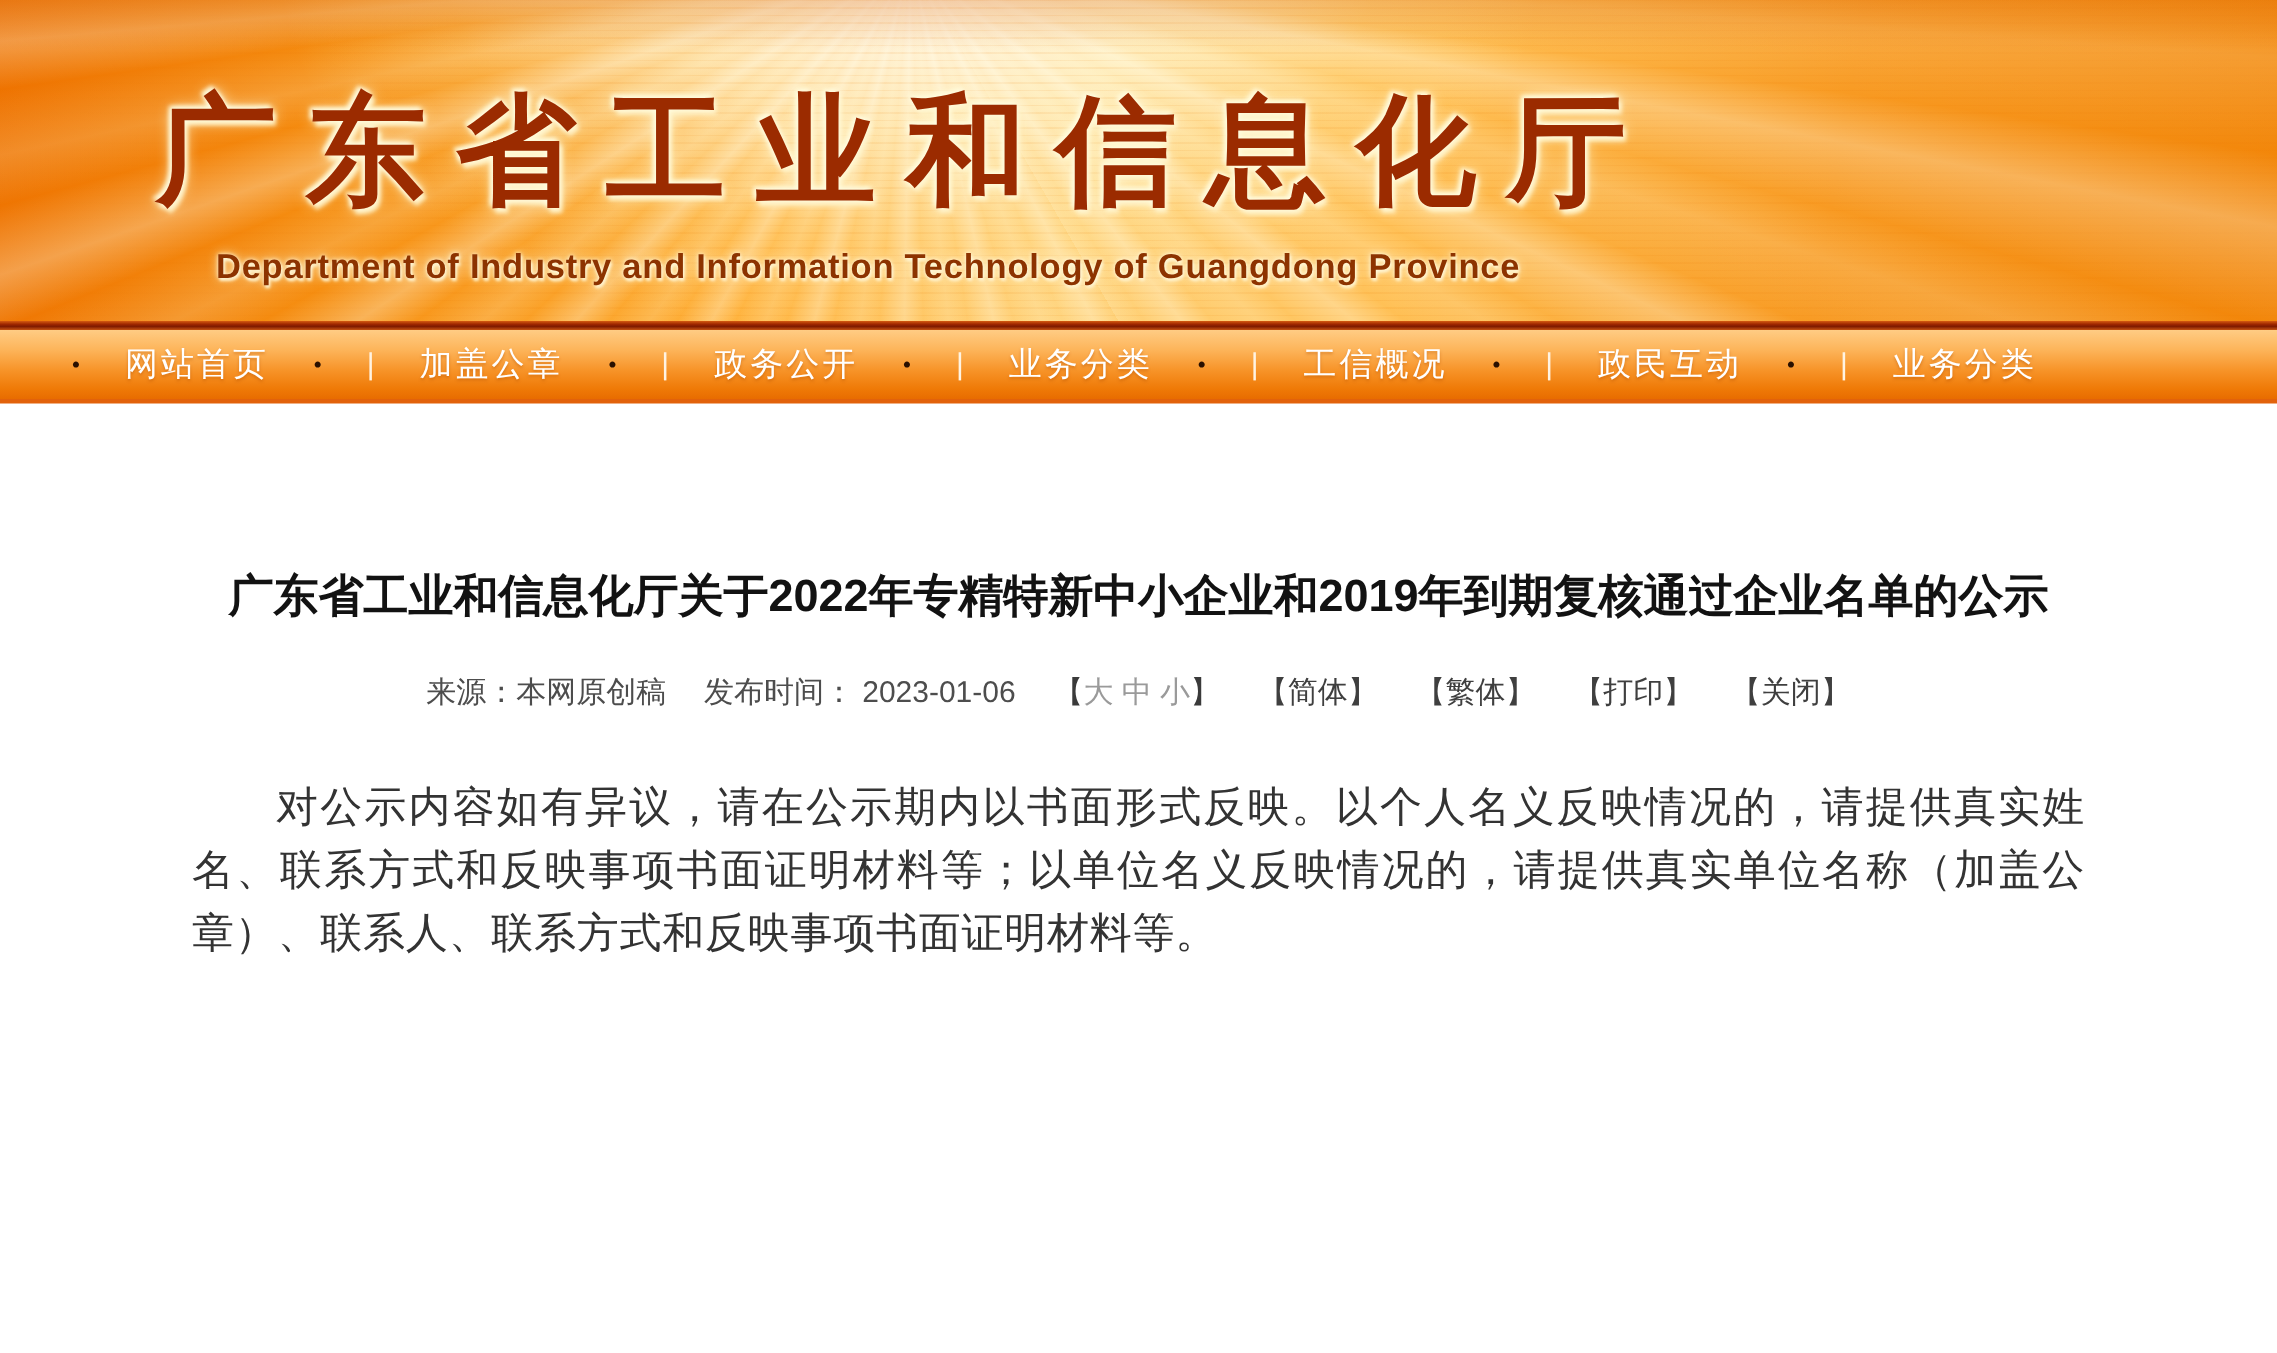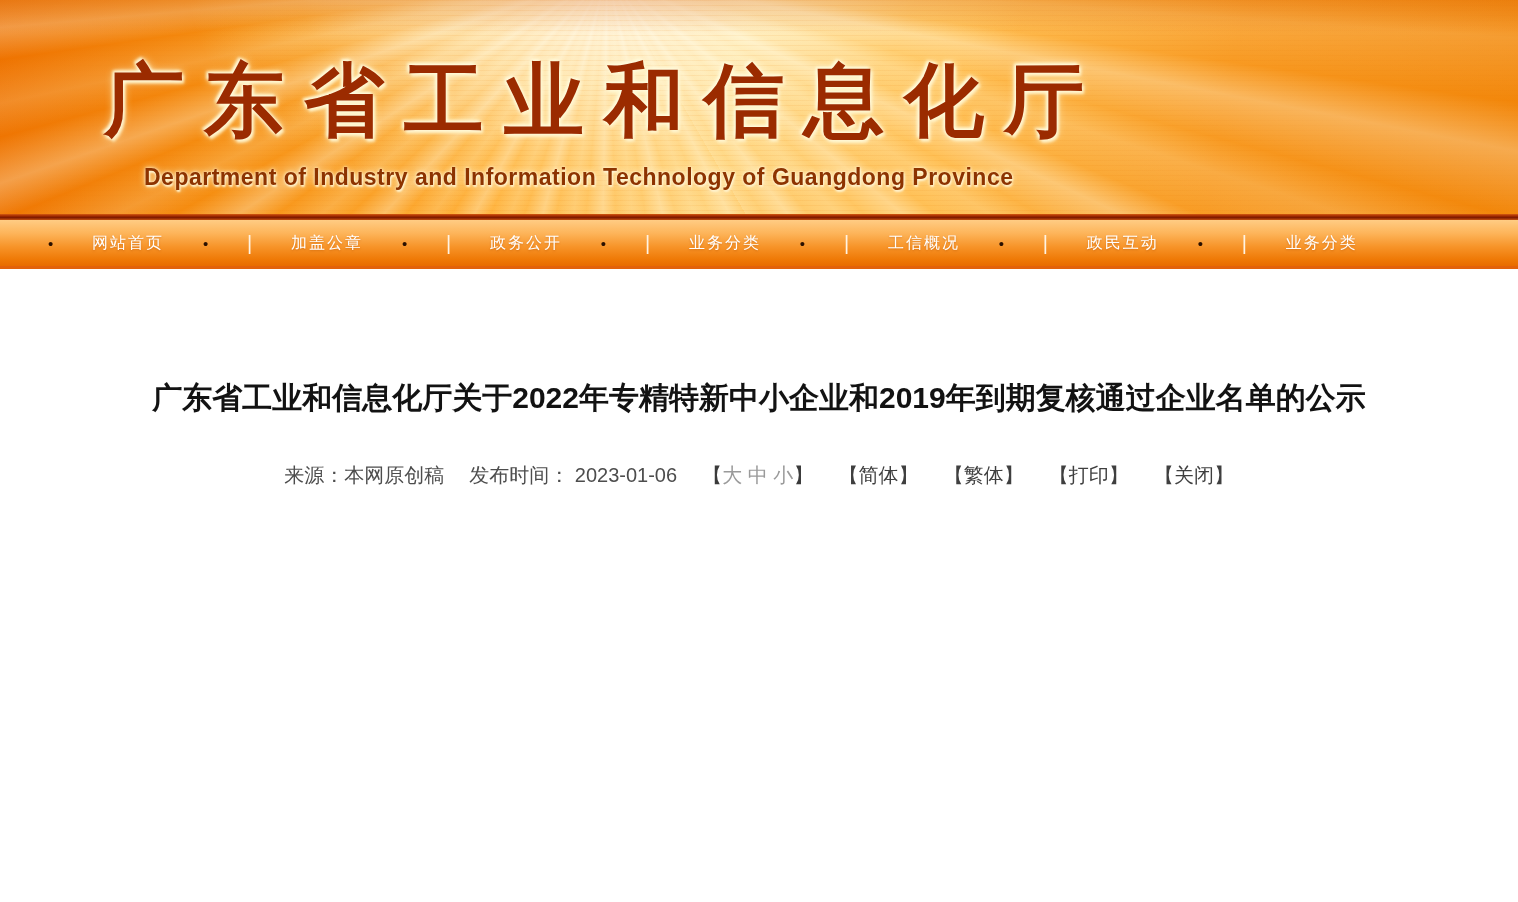--- a/index.html
+++ b/index.html
@@ -76,21 +76,21 @@
     height: 49px;
     display: flex;
     align-items: center;
     justify-content: space-between;
     padding: 0 160px 0 48px;
     background: linear-gradient(180deg, #ffcc84 0%, #fdb55b 28%, #f79429 58%, #ef7a07 85%, #e86c00 100%);
     border-bottom: 3px solid #e2620b;
   }
   .nav-item {
     color: #ffffff;
-    font-size: 16px;
+    font-size: 22px;
     letter-spacing: 2px;
     text-decoration: none;
     text-shadow: 0 1px 2px rgba(180,80,0,0.45);
     cursor: pointer;
     white-space: nowrap;
   }
   .nav-bullet {
     color: #2a1000;
     font-size: 15px;
     line-height: 1;
@@ -109,21 +109,21 @@
   .article-title {
     margin: 106px auto 0;
     text-align: center;
     font-size: 30px;
     line-height: 45px;
     font-weight: bold;
     color: #121212;
     font-family: "Liberation Sans", "DejaVu Sans", sans-serif;
   }
   .meta-line {
-    margin-top: 42px;
+    margin-top: 28px;
     text-align: center;
     font-size: 20px;
     color: #4d4d4d;
     white-space: nowrap;
   }
   .meta-line .gap { display: inline-block; width: 14px; }
   .meta-source, .meta-publish { color: #4d4d4d; }
   .meta-bracket { color: #3a3a3a; }
   .meta-size-options { color: #9a9a9a; cursor: pointer; }
   .meta-action { color: #3f3f3f; cursor: pointer; text-decoration: none; }
@@ -186,14 +186,15 @@
     <a class="meta-action">【简体】</a>
     <span class="gap"></span>
     <a class="meta-action">【繁体】</a>
     <span class="gap"></span>
     <a class="meta-action">【打印】</a>
     <span class="gap"></span>
     <a class="meta-action">【关闭】</a>
   </div>
 
   <div class="article-body">
+    <p class="body-para">对公示内容如有异议，请在公示期内以书面形式反映。以个人名义反映情况的，请提供真实姓名、联系方式和反映事项书面证明材料等；以单位名义反映情况的，请提供真实单位名称（加盖公章）、联系人、联系方式和反映事项书面证明材料等。</p>
   </div>
 </main>
 
 </body></html>

